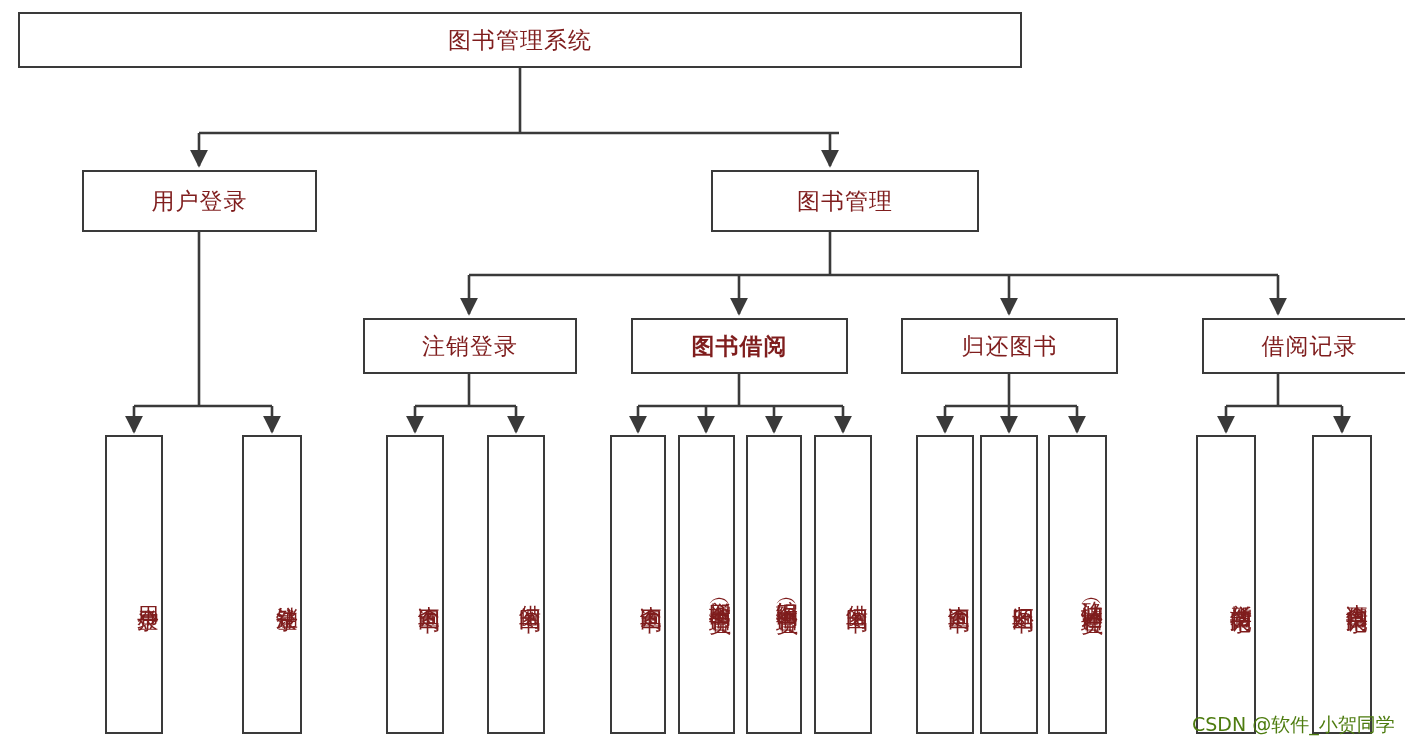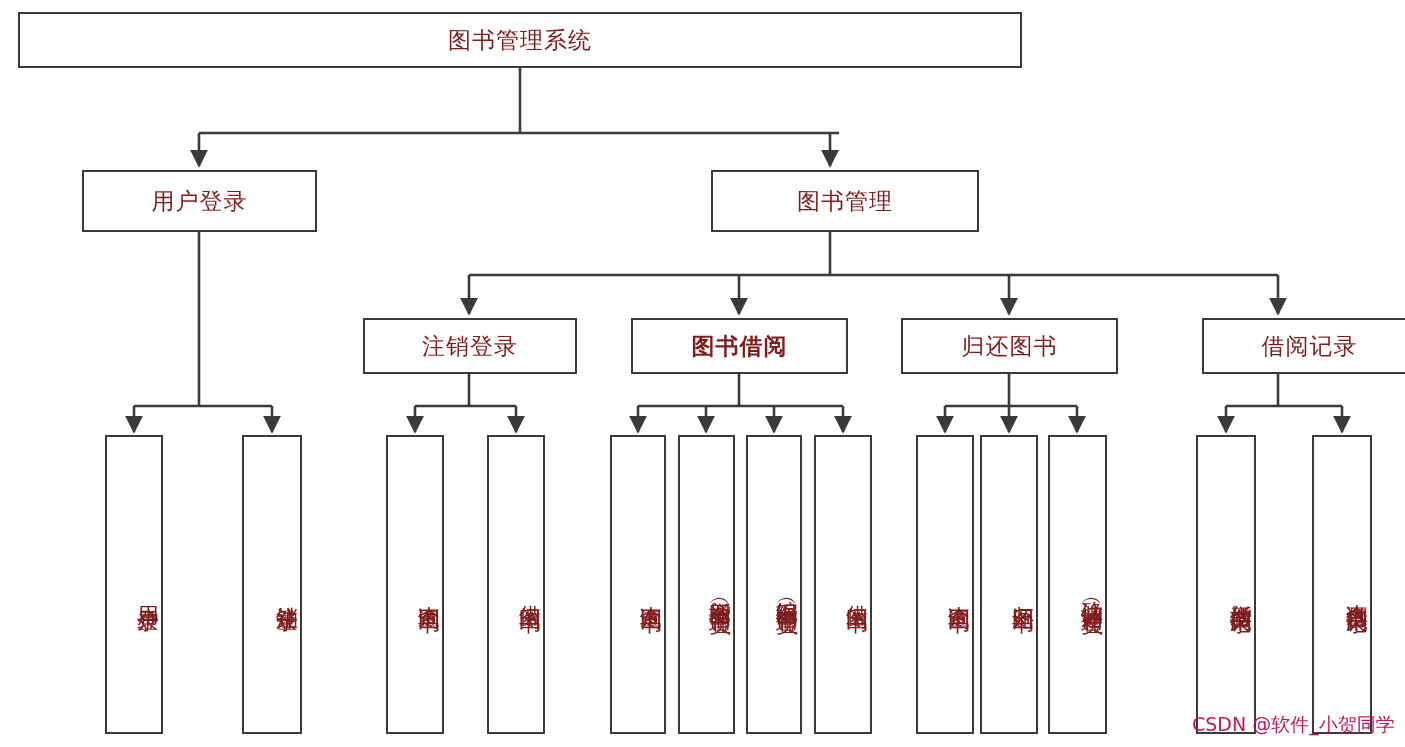--- a/index.html
+++ b/index.html
@@ -52,21 +52,21 @@
     white-space: nowrap;
   }
   .node-label {
     display: block;
   }
   .watermark {
     position: absolute;
     left: 1192px;
     top: 712px;
     font-size: 19px;
-    color: #be185d;
+    color: #4d7c0f;
     z-index: 5;
     white-space: nowrap;
     font-family: "DejaVu Sans", "Liberation Sans", sans-serif;
   }
 </style>
 </head>
 <body>
 
 <div id="canvas">
 

